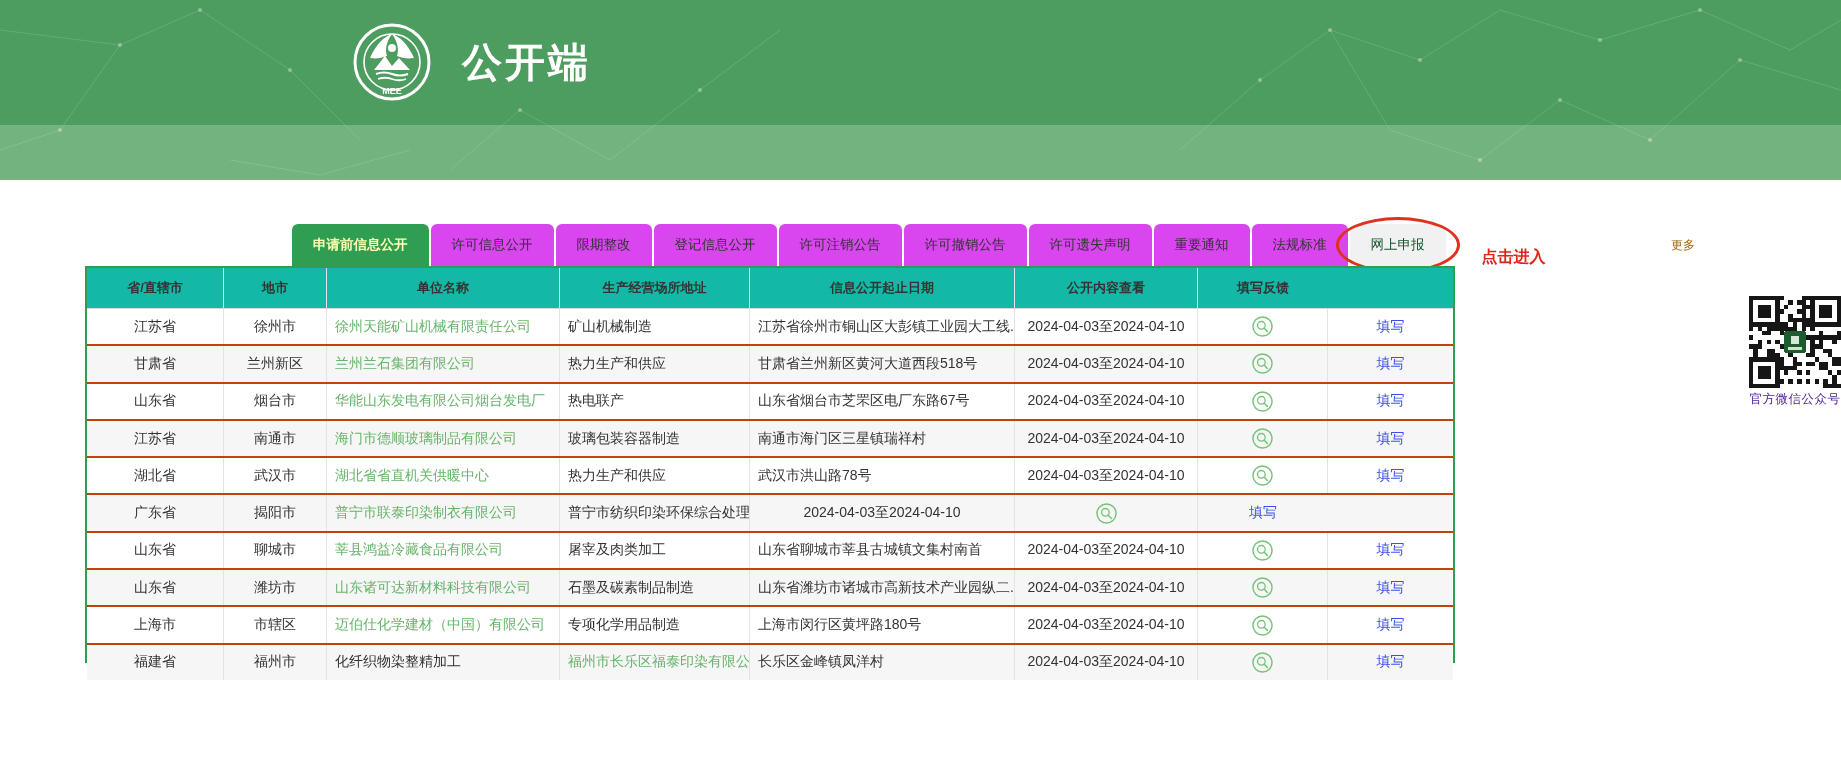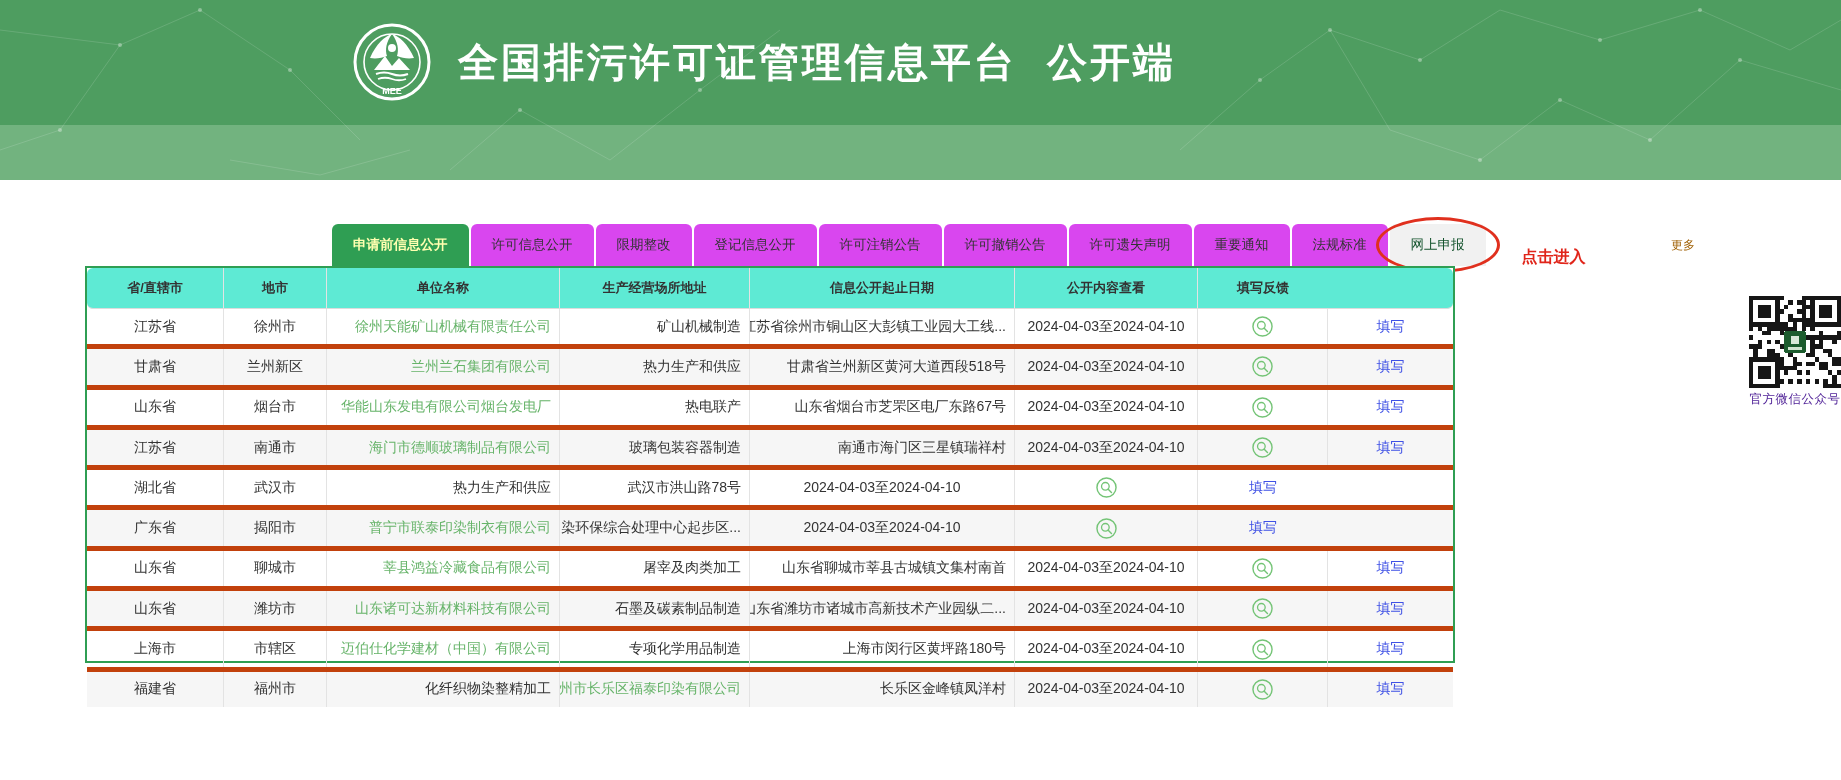--- a/index.html
+++ b/index.html
@@ -9,46 +9,46 @@
   
   .header{position:absolute;top:0;left:0;width:100%;height:180px;
     background:linear-gradient(#4e9d60 0,#4e9d60 125px,#72b37f 125px,#72b37f 100%);overflow:hidden;}
   .net{position:absolute;inset:0;}
   .brand{position:absolute;left:352px;top:22px;display:flex;align-items:center;}
   .logo{width:80px;height:80px;flex:0 0 auto;}
   .title{margin-left:26px;color:#fff;font-size:40px;font-weight:bold;letter-spacing:3px;white-space:nowrap;}
   .subtitle{margin-left:30px;color:#fff;font-size:40px;font-weight:bold;letter-spacing:3px;}
 
   
-  .tabbar{position:absolute;top:224px;left:292px;right:146px;height:42px;display:flex;align-items:stretch;margin-left:40px;}
+  .tabbar{position:absolute;top:224px;left:292px;right:146px;height:42px;display:flex;align-items:stretch;}
   .tab{display:flex;align-items:center;padding:0 21px;margin-right:2px;background:#d946ef;color:#333;
     font-size:13.5px;border-radius:6px 6px 0 0;cursor:pointer;position:relative;white-space:nowrap;}
   .tab.active{background:#2f9e53;color:#ffffb0;font-weight:bold;}
   .tab.hl{color:#14532d;background:#f1f1f1;}
   .tab.hl::after{content:"";position:absolute;left:-14px;right:-14px;top:-7px;bottom:-7px;
     border:3px solid #e0301e;border-radius:50%;pointer-events:none;}
   .annotation{align-self:flex-end;margin-left:34px;margin-bottom:0px;color:#e0251a;
     font-size:16px;font-weight:bold;line-height:1.1;white-space:nowrap;}
   .spacer{flex:1;}
   .more{align-self:center;color:#a16207;font-size:12px;cursor:pointer;}
 
   
   .tablebox{position:absolute;top:266px;left:85px;width:1370px;height:397px;
     border:2px solid #2f9e53;box-sizing:border-box;background:#fff;}
   .trow,.thead{display:grid;grid-template-columns:137px 103px 233px 190px 265px 183px 130px 1fr;}
-  .thead{height:40px;background:#5eead4;border-bottom:1px solid #dcdcdc;border-radius:6px;}
+  .thead{height:40px;background:#14b8a6;border-bottom:1px solid #dcdcdc;}
   .thead .tcell{font-weight:bold;color:#333;font-size:13px;justify-content:center;}
   .trow{height:35.3px;}
   .trow:nth-child(even){background:#f6f6f6;}
-  .trow + .trow{border-top:5px solid #c2410c;}
+  .trow + .trow{border-top:2px solid #c2410c;}
   .tcell{display:flex;align-items:center;padding:0 8px;font-size:14px;color:#333;
     border-right:1px solid #e3e3e3;overflow:hidden;white-space:nowrap;box-sizing:border-box;}
   .tcell:last-child{border-right:none;}
   .a-center{justify-content:center;}
-  .a-left{justify-content:flex-end;}
+  .a-left{justify-content:flex-start;}
   .company-link{color:#67b46a;cursor:pointer;text-decoration:none;}
   .fill-link{color:#3f51e5;cursor:pointer;}
   .view-icon{width:21px;height:21px;cursor:pointer;display:block;}
 
   
   .qrbox{position:absolute;left:1749px;top:296px;width:92px;text-align:center;}
   .qr{width:92px;height:92px;display:block;}
   .qr-caption{margin-top:3px;color:#4c1d95;font-size:12.5px;font-weight:normal;letter-spacing:0.5px;white-space:nowrap;}
 </style>
 </head>
@@ -90,21 +90,20 @@
         <circle cx="40" cy="40" r="37" fill="none" stroke="#fff" stroke-width="3"></circle>
         <circle cx="40" cy="40" r="28" fill="none" stroke="#fff" stroke-width="1.6"></circle>
         <path d="M18 36 C24 22 33 14 40 12 C34 20 33 28 35 34 C30 36 24 37 18 36Z" fill="#fff"></path>
         <path d="M62 36 C56 22 47 14 40 12 C46 20 47 28 45 34 C50 36 56 37 62 36Z" fill="#fff"></path>
         <circle cx="40" cy="26" r="4" fill="#fff"></circle>
         <path d="M22 48 L33 34 L40 44 L47 36 L58 48 Z" fill="#fff"></path>
         <path d="M24 52 Q32 49 40 52 Q48 55 56 52" stroke="#fff" stroke-width="2" fill="none"></path>
         <path d="M26 57 Q33 54.5 40 57 Q47 59.5 54 57" stroke="#fff" stroke-width="1.8" fill="none"></path>
         <text x="40" y="72" text-anchor="middle" fill="#fff" font-size="9" font-weight="bold">MEE</text>
       </svg>
-      <div class="title">全国排污许可证管理信息平台</div>
       <div class="subtitle">公开端</div>
     </div>
   </div>
 
   <div class="tabbar">
     <div id="tabs-host" style="display:contents;"><div class="tab active">申请前信息公开</div><div class="tab">许可信息公开</div><div class="tab">限期整改</div><div class="tab">登记信息公开</div><div class="tab">许可注销公告</div><div class="tab">许可撤销公告</div><div class="tab">许可遗失声明</div><div class="tab">重要通知</div><div class="tab">法规标准</div><div class="tab hl">网上申报</div></div>
     <span class="annotation">点击进入</span>
     <span class="spacer"></span>
     <span class="more">更多</span>
   </div>
@@ -196,20 +195,23 @@
               <line x1="12.8" y1="12.8" x2="16.2" y2="16.2" stroke="#74c476" stroke-width="1.5" stroke-linecap="round"></line>
             </svg>
           </div>
           <div class="tcell a-center">
             <span class="fill-link">填写</span>
           </div>
         </div>
         <div class="trow">
           <div class="tcell a-center">湖北省</div>
           <div class="tcell a-center">武汉市</div>
+          <div class="tcell a-left">
+            <span class="company-link">湖北省省直机关供暖中心</span>
+          </div>
           <div class="tcell a-left">热力生产和供应</div>
           <div class="tcell a-left">武汉市洪山路78号</div>
           <div class="tcell a-center">2024-04-03至2024-04-10</div>
           <div class="tcell a-center">
             <svg class="view-icon" viewBox="0 0 22 22">
               <circle cx="11" cy="11" r="10" fill="none" stroke="#74c476" stroke-width="1.5"></circle>
               <circle cx="9.8" cy="9.8" r="4" fill="none" stroke="#74c476" stroke-width="1.4"></circle>
               <line x1="12.8" y1="12.8" x2="16.2" y2="16.2" stroke="#74c476" stroke-width="1.5" stroke-linecap="round"></line>
             </svg>
           </div>

